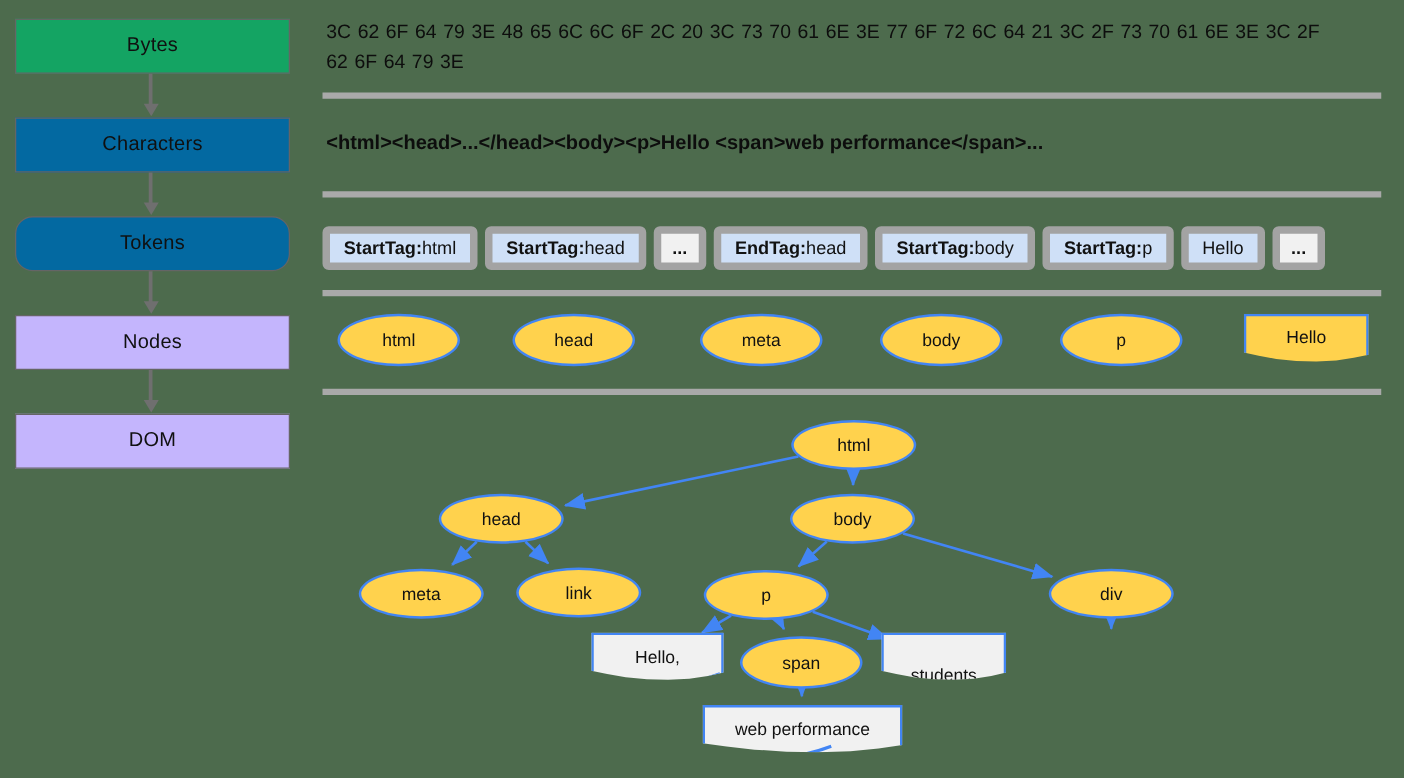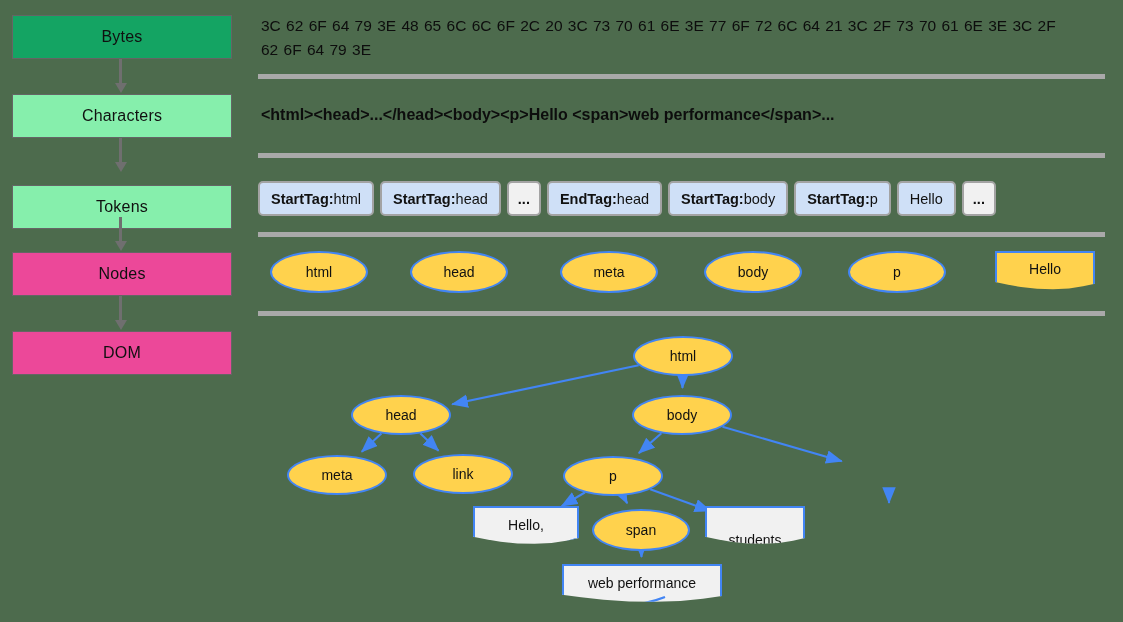--- a/index.html
+++ b/index.html
@@ -31,22 +31,22 @@
     box-sizing: border-box;
     border: 1.5px solid #656565;
     display: flex;
     align-items: center;
     justify-content: center;
     font-size: 16px;
     color: #101010;
     letter-spacing: .2px;
   }
   .stage-green  { background: #14a463; }
-  .stage-blue   { background: #86efac; }
-  .stage-yellow { background: #ec4899; }
+  .stage-blue   { background: #0369a1; }
+  .stage-yellow { background: #c4b5fd; }
 
   .stage-arrow {
     position: absolute;
     left: 119px;
     width: 3px;
     background: #6f6f6f;
   }
   .stage-arrow::after {
     content: "";
     position: absolute;
@@ -102,21 +102,21 @@
     left: 8px;
     top: 181px;
     display: flex;
     align-items: stretch;
     gap: 6px;
   }
   .token {
     box-sizing: border-box;
     height: 35px;
     padding: 0 11px;
-    border: 2px solid #a3a3a3;
+    border: 6px solid #a3a3a3;
     border-radius: 5px;
     background: #cfe0f7;
     display: flex;
     align-items: center;
     justify-content: center;
     font-size: 14.5px;
     color: #111;
     white-space: nowrap;
   }
   .token .tk { font-weight: bold; }
@@ -215,21 +215,21 @@
 
 <div id="pipeline">
     <div class="stage-box stage-green" style="top: 15px;">
       <span>Bytes</span>
     </div>
     <div class="stage-arrow" style="top: 59px; height: 25px;"></div>
     <div class="stage-box stage-blue" style="top: 94px;">
       <span>Characters</span>
     </div>
     <div class="stage-arrow" style="top: 138px; height: 25px;"></div>
-    <div class="stage-box stage-blue" style="top: 185px;">
+    <div class="stage-box stage-blue" style="top: 173px; border-radius: 14px;">
       <span>Tokens</span>
     </div>
     <div class="stage-arrow" style="top: 217px; height: 25px;"></div>
     <div class="stage-box stage-yellow" style="top: 252px;">
       <span>Nodes</span>
     </div>
     <div class="stage-arrow" style="top: 296px; height: 25px;"></div>
     <div class="stage-box stage-yellow" style="top: 331px;">
       <span>DOM</span>
     </div>
@@ -335,20 +335,23 @@
       </div>
       <div class="t-node t-ellipse" style="left: 37px; top: 455px; width: 100px; height: 40px;">
         <span>meta</span>
       </div>
       <div class="t-node t-ellipse" style="left: 163px; top: 454px; width: 100px; height: 40px;">
         <span>link</span>
       </div>
       <div class="t-node t-ellipse" style="left: 313px; top: 456px; width: 100px; height: 40px;">
         <span>p</span>
       </div>
+      <div class="t-node t-ellipse" style="left: 589px; top: 455px; width: 100px; height: 40px;">
+        <span>div</span>
+      </div>
       <div class="t-node t-ellipse" style="left: 342px; top: 509px; width: 98px; height: 42px;">
         <span>span</span>
       </div>
       <div class="t-node t-doc" style="left: 223px; top: 506px; width: 106px; height: 42px;">
         <span>Hello,</span>
         <svg class="wave" viewBox="0 0 104 14" preserveAspectRatio="none" style="position: absolute; left: -2.2px; right: -2.2px; bottom: -3px; height: 14px;">
           <path d="M1,2 C16,10 34,13 54,12 C72,11 90,7 103,2" fill="none" stroke="#4285f4" stroke-width="2.4"></path>
         </svg>
       </div>
       <div class="t-node t-doc" style="left: 455px; top: 506px; width: 100px; height: 42px; align-items: flex-end;">

